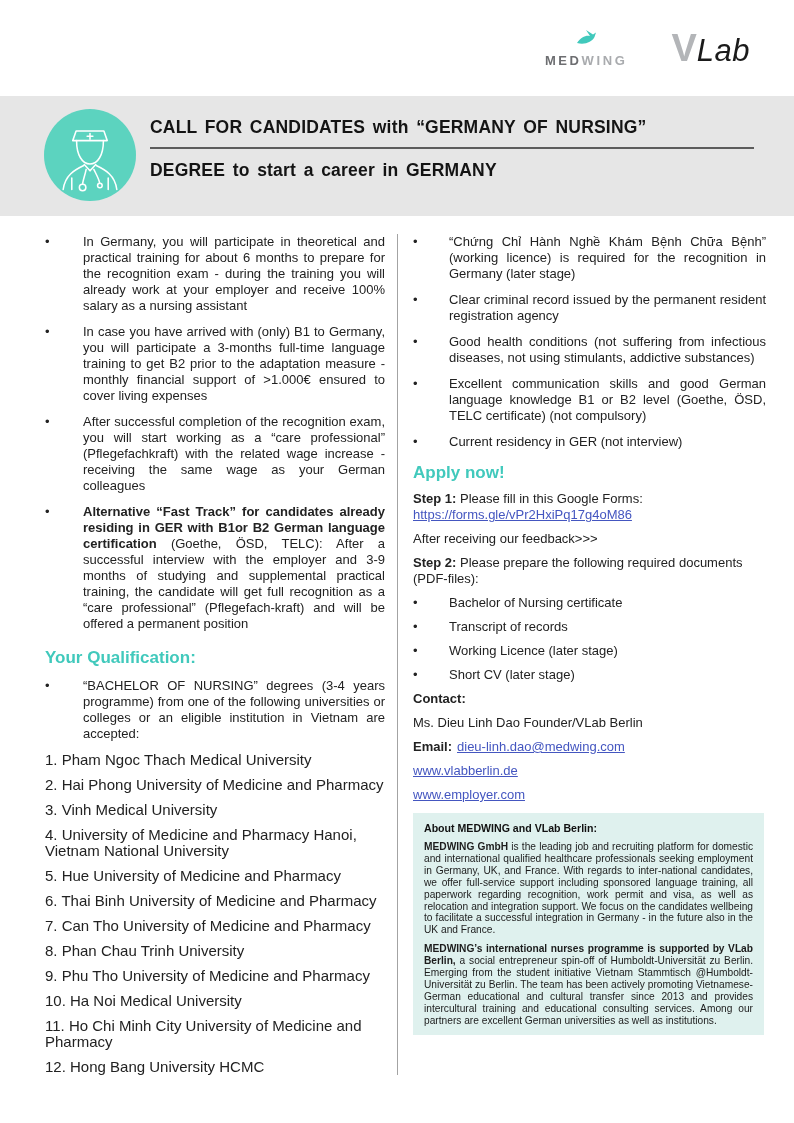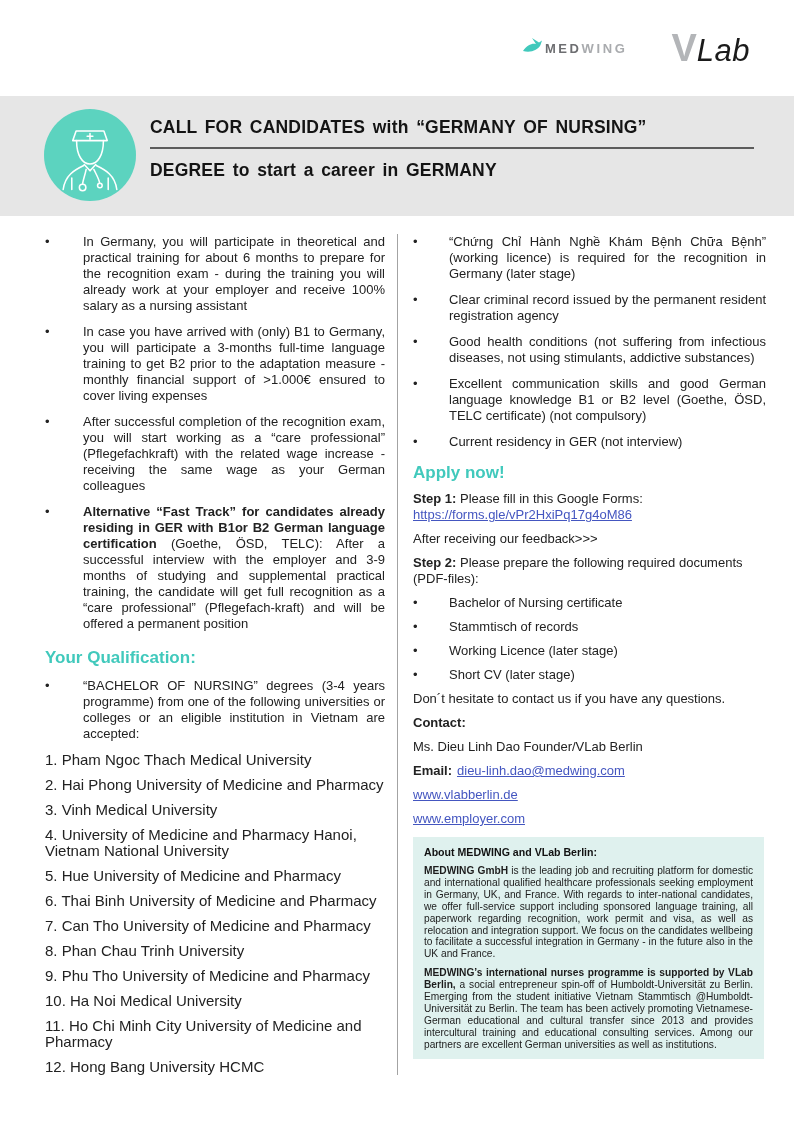--- a/index.html
+++ b/index.html
@@ -1,21 +1,21 @@
 <!DOCTYPE html>
 <html><head>
 <meta charset="utf-8">
 <style>
   html,body{margin:0;padding:0;background:#888;}
   .page{width:794px;height:1123px;background:#ffffff;margin:0 auto;position:relative;overflow:hidden;
         font-family:"Liberation Sans","DejaVu Sans",sans-serif;color:#222;}
 
   
   .header{height:96px;display:flex;align-items:center;justify-content:flex-end;gap:44px;padding-right:44px;}
-  .medwing{display:flex;flex-direction:row;align-items:center;gap:1px;}
+  .medwing{display:flex;flex-direction:column;align-items:center;gap:1px;}
   .medwing-text{font-size:13px;font-weight:bold;letter-spacing:2.6px;}
   .medwing-text .med{color:#6d6e71;}
   .medwing-text .wing{color:#a9abae;}
   .vlab{display:flex;align-items:baseline;line-height:1;}
   .vlab .v{font-size:38px;font-weight:bold;color:#b3b5b8;}
   .vlab .lab{font-size:31px;font-style:italic;color:#1a1a1a;letter-spacing:.5px;}
 
   
   .banner{background:#E6E6E6;height:120px;position:relative;}
   .avatar{position:absolute;left:44px;top:13px;width:92px;height:92px;border-radius:50%;
@@ -176,33 +176,32 @@
 
       <p class="para"><b>Step 2:</b><span> Please prepare the following required documents (PDF-files):</span></p>
 
       <div class="docs">
         <div class="bullet">
           <span class="bm">•</span>
           <p class="bt">Bachelor of Nursing certificate</p>
         </div>
         <div class="bullet">
           <span class="bm">•</span>
-          <p class="bt">Stammtisch of records</p>
+          <p class="bt">Transcript of records</p>
         </div>
         <div class="bullet">
           <span class="bm">•</span>
           <p class="bt">Working Licence (later stage)</p>
         </div>
         <div class="bullet">
           <span class="bm">•</span>
           <p class="bt">Short CV (later stage)</p>
         </div>
       </div>
 
-      <p class="para">Don´t hesitate to contact us if you have any questions.</p>
 
       <p class="para"><b>Contact:</b></p>
       <p class="para">Ms. Dieu Linh Dao Founder/VLab Berlin</p>
       <p class="para"><b>Email:</b><a class="link email-link" href="#">dieu-linh.dao@medwing.com</a></p>
       <p class="para"><a class="link" href="#">www.vlabberlin.de</a></p>
       <p class="para"><a class="link" href="#">www.employer.com</a></p>
 
       <div class="about">
         <h3>About MEDWING and VLab Berlin:</h3>
         <p><b>MEDWING GmbH</b><span> is the leading job and recruiting platform for domestic and international qualified healthcare professionals seeking employment in Germany, UK, and France. With regards to inter-national candidates, we offer full-service support including sponsored language training, all paperwork regarding recognition, work permit and visa, as well as relocation and integration support. We focus on the candidates wellbeing to facilitate a successful integration in Germany - in the future also in the UK and France.</span></p>

